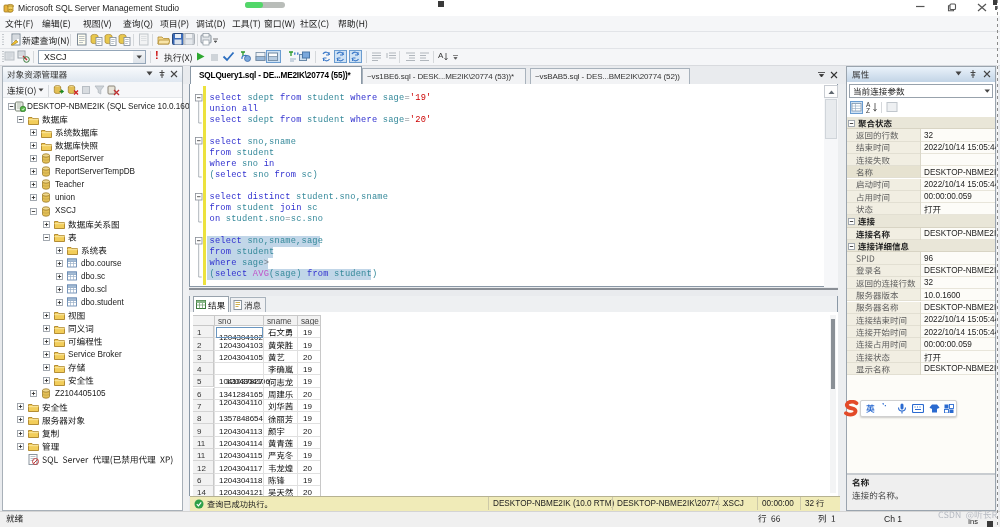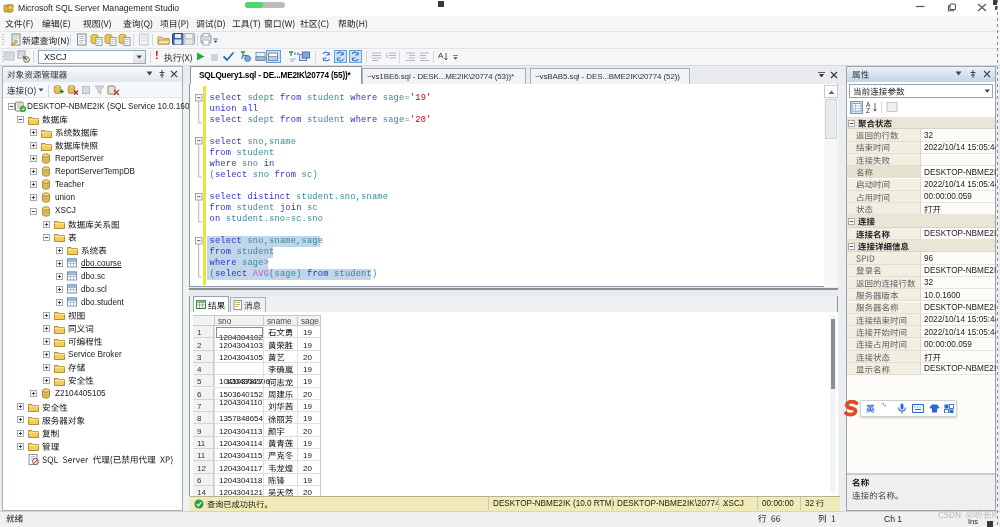--- a/index.html
+++ b/index.html
@@ -694,21 +694,21 @@
 <svg style="position:absolute;left:56px;top:259.75px;" width="7" height="7">
     <rect x="0.5" y="0.5" width="6" height="6" fill="#fff" stroke="#9aa0a8" stroke-width="0.9"></rect>
     <path d="M1.8 3.5 h3.4" stroke="#333" stroke-width="0.9"></path>
     <path d="M3.5 1.8 v3.4" stroke="#333" stroke-width="0.9"></path>
   </svg>
 <svg style="position:absolute;left:67px;top:258.25px;" width="10" height="10">
     <rect x="0.5" y="1" width="9" height="8" fill="#fff" stroke="#6a8cb4" stroke-width="0.9"></rect>
     <rect x="0.5" y="1" width="9" height="2.2" fill="#b8cce0" stroke="#6a8cb4" stroke-width="0.9"></rect>
     <path d="M0.5 5.5h9M3.5 3v6M6.5 3v6" stroke="#9ab0c8" stroke-width="0.7"></path>
   </svg>
-<div style="position:absolute;left:81px;top:258.55px;font:normal 8.2px 'Liberation Sans', sans-serif;color:#1a1a1a;letter-spacing:0;white-space:pre;text-decoration:underline;">dbo.course</div>
+<div style="position:absolute;left:81px;top:258.55px;font:normal 8.2px 'Liberation Sans', sans-serif;color:#1a1a1a;letter-spacing:0;white-space:pre;">dbo.course</div>
 <svg style="position:absolute;left:56px;top:272.80999999999995px;" width="7" height="7">
     <rect x="0.5" y="0.5" width="6" height="6" fill="#fff" stroke="#9aa0a8" stroke-width="0.9"></rect>
     <path d="M1.8 3.5 h3.4" stroke="#333" stroke-width="0.9"></path>
     <path d="M3.5 1.8 v3.4" stroke="#333" stroke-width="0.9"></path>
   </svg>
 <svg style="position:absolute;left:67px;top:271.30999999999995px;" width="10" height="10">
     <rect x="0.5" y="1" width="9" height="8" fill="#fff" stroke="#6a8cb4" stroke-width="0.9"></rect>
     <rect x="0.5" y="1" width="9" height="2.2" fill="#b8cce0" stroke="#6a8cb4" stroke-width="0.9"></rect>
     <path d="M0.5 5.5h9M3.5 3v6M6.5 3v6" stroke="#9ab0c8" stroke-width="0.7"></path>
   </svg>
@@ -1080,21 +1080,21 @@
       <use href="#g9f99" x="2000"></use>
     </g>
   </svg>
 <div style="position:absolute;left:303px;top:377.4px;font:normal 8px 'Liberation Sans', sans-serif;color:#111;letter-spacing:0;white-space:pre;">19</div>
 <div style="position:absolute;left:214px;top:375.2px;width:1px;height:12.3px;background:#e0e0e0;"></div>
 <div style="position:absolute;left:263px;top:375.2px;width:1px;height:12.3px;background:#e0e0e0;"></div>
 <div style="position:absolute;left:297px;top:375.2px;width:1px;height:12.3px;background:#e0e0e0;"></div>
 <div style="position:absolute;left:214px;top:386.5px;width:106px;height:1px;background:#e0e0e0;"></div>
 <div style="position:absolute;left:193px;top:387.5px;width:21px;height:12.3px;background:#f2f2f2;border-bottom:1px solid #d4d4d4;border-right:1px solid #c8c8c8;"></div>
 <div style="position:absolute;left:197px;top:389.7px;font:normal 8px 'Liberation Sans', sans-serif;color:#333;letter-spacing:0;white-space:pre;">6</div>
-<div style="position:absolute;left:219px;top:389.7px;font:normal 7.9px 'Liberation Sans', sans-serif;color:#111;letter-spacing:0;white-space:pre;">1503640152</div>
+<div style="position:absolute;left:219px;top:389.7px;font:normal 7.9px 'Liberation Sans', sans-serif;color:#111;letter-spacing:0;white-space:pre;">1341284165</div>
 <svg style="position:absolute;left:268.0px;top:388.9px;overflow:visible" width="27" height="13">
     <g fill="#111" transform="translate(0,8.6) scale(0.00840,-0.00840)">
       <use href="#g5468" x="0"></use>
       <use href="#g5efa" x="1000"></use>
       <use href="#g4e50" x="2000"></use>
     </g>
   </svg>
 <div style="position:absolute;left:303px;top:389.7px;font:normal 8px 'Liberation Sans', sans-serif;color:#111;letter-spacing:0;white-space:pre;">20</div>
 <div style="position:absolute;left:214px;top:387.5px;width:1px;height:12.3px;background:#e0e0e0;"></div>
 <div style="position:absolute;left:263px;top:387.5px;width:1px;height:12.3px;background:#e0e0e0;"></div>

